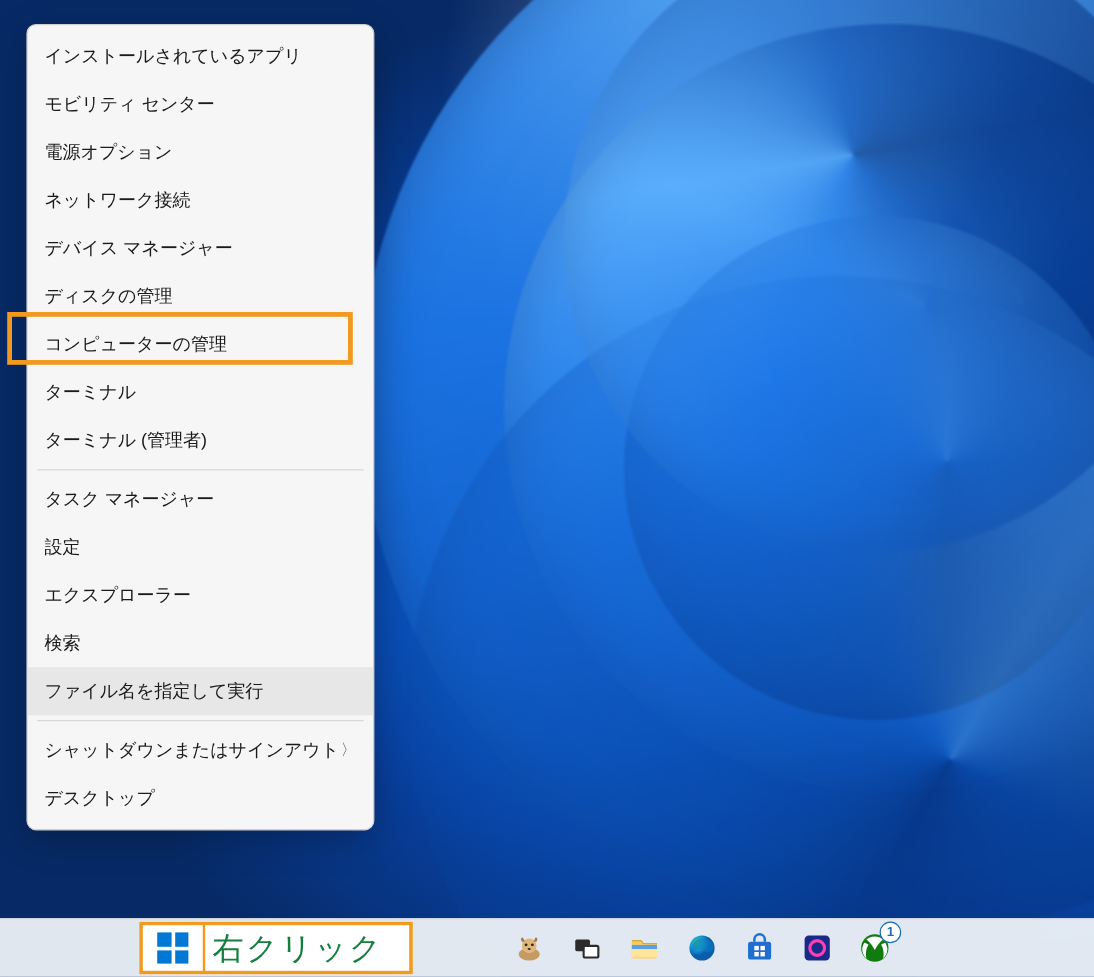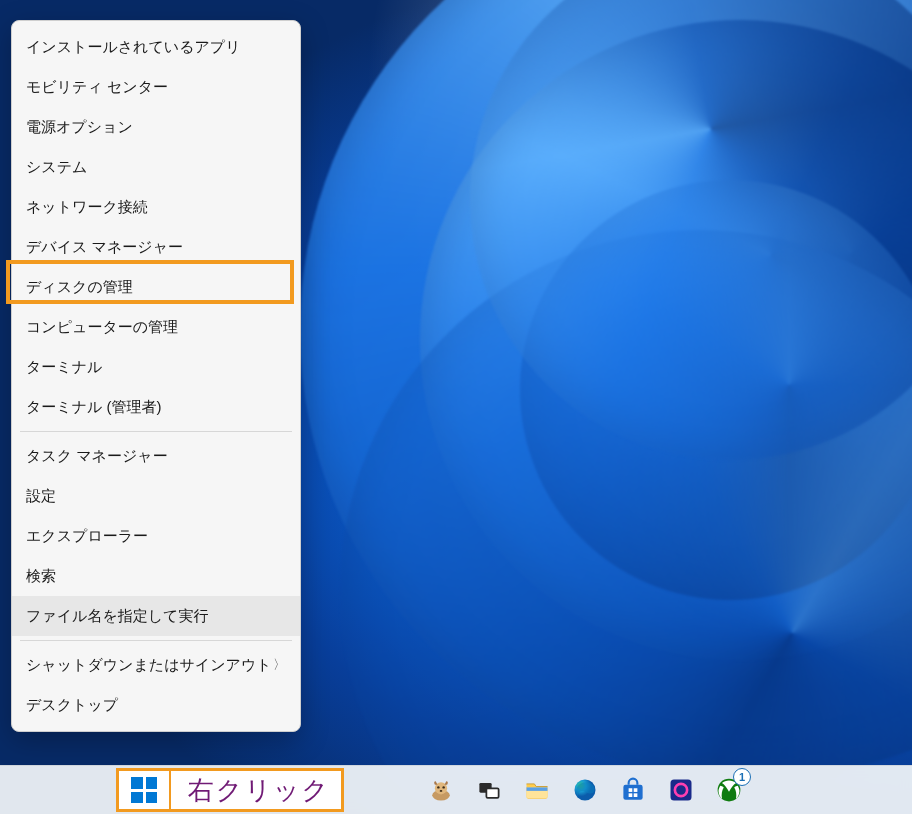--- a/index.html
+++ b/index.html
@@ -19,21 +19,21 @@
     box-shadow:0 0 40px 10px rgba(10,40,100,.25) inset;
   }
   .s1{left:300px;top:-120px;width:900px;height:900px;transform:rotate(8deg);opacity:.9}
   .s2{left:420px;top:20px;width:640px;height:640px;transform:rotate(-25deg);opacity:.75;background:conic-gradient(from 140deg,#0b3e9a,#2a8cff,#7cc4ff,#0b3e9a)}
   .s3{left:520px;top:180px;width:420px;height:420px;transform:rotate(40deg);opacity:.65}
   .s4{left:340px;top:230px;width:720px;height:720px;transform:rotate(70deg);opacity:.4}
   .s5{left:470px;top:-60px;width:520px;height:520px;opacity:.5;transform:rotate(-60deg)}
 
   
   .winx-menu{
-    position:absolute;left:11px;top:20px;width:288px;
+    position:absolute;left:22px;top:20px;width:288px;
     background:#f6f6f6;border:1px solid #cfcfcf;border-radius:8px;
     box-shadow:0 8px 28px rgba(0,0,0,.25);
     padding:6px 0;
   }
   .menu-item{
     display:flex;align-items:center;height:40px;padding:0 14px;
     font-size:15px;color:#1a1a1a;cursor:default;position:relative;
   }
   .menu-item:hover,.menu-item.hovered{background:#e7e7e7;}
   .menu-item .chev{margin-left:auto;font-size:13px;color:#555;}
@@ -56,21 +56,21 @@
   .start-highlight{
     position:absolute;left:116px;bottom:2px;width:228px;height:44px;
     border:3px solid #f29a1f;box-sizing:border-box;
     display:flex;align-items:center;background:#fff;
   }
   .start-tile{
     width:40px;height:40px;display:flex;align-items:center;justify-content:center;
     border-right:2px solid #f29a1f;flex:0 0 50px;
   }
   .start-label{
-    flex:1;text-align:center;padding-left:6px;font-size:26px;color:#701a75;font-weight:500;letter-spacing:2px;
+    flex:1;text-align:left;padding-left:6px;font-size:26px;color:#15803d;font-weight:500;letter-spacing:2px;
   }
   
   .winlogo{width:26px;height:26px;display:grid;grid-template-columns:1fr 1fr;grid-template-rows:1fr 1fr;gap:3px;}
   .winlogo span{background:#0078d4;}
 
   
   .ico{width:28px;height:28px;}
   svg{display:block}
 </style>
 </head>
@@ -88,23 +88,20 @@
 
 <div class="winx-menu">
   <div class="menu-item">
       <span>インストールされているアプリ</span>
     </div>
   <div class="menu-item">
       <span>モビリティ センター</span>
     </div>
   <div class="menu-item">
       <span>電源オプション</span>
-    </div>
-  <div class="menu-item">
-      <span>システム</span>
     </div>
   <div class="menu-item">
       <span>ネットワーク接続</span>
     </div>
   <div class="menu-item">
       <span>デバイス マネージャー</span>
     </div>
   <div class="menu-item">
       <span>ディスクの管理</span>
     </div>

